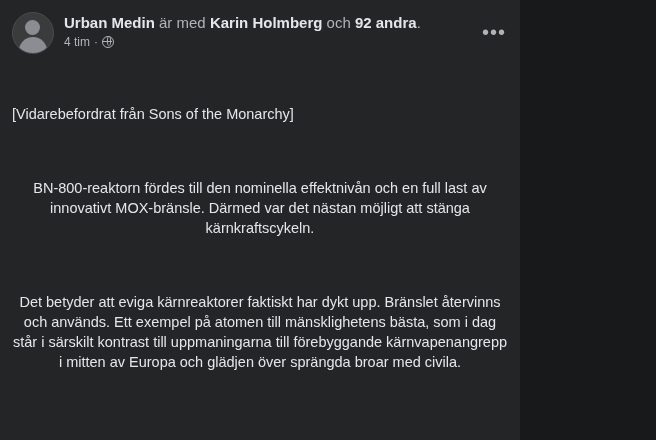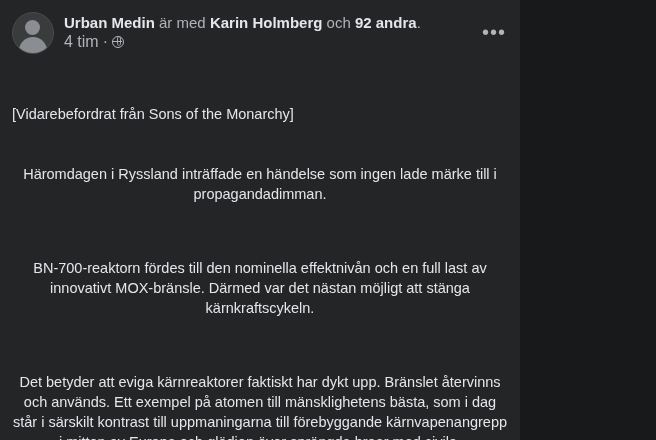--- a/index.html
+++ b/index.html
@@ -70,21 +70,21 @@
     font-weight: bold;
     color: #e4e6eb;
   }
   .name-line .plain {
     font-weight: normal;
     color: #b0b3b8;
   }
   .meta-line {
     display: flex;
     align-items: center;
-    font-size: 16px;
+    font-size: 12px;
     color: #b0b3b8;
     margin-top: 3px;
     line-height: 14px;
   }
   .meta-sep {
     margin: 0 4px;
   }
   .globe-icon {
     display: inline-block;
     width: 12px;
@@ -196,22 +196,21 @@
         <span>4 tim</span>
         <span class="meta-sep">·</span>
         <span class="globe-icon"></span>
       </div>
     </div>
     <div class="more-button">•••</div>
   </div>
 
   <div class="post-body">
     <div class="para tight">[Vidarebefordrat från Sons of the Monarchy]</div>
-    <div class="para tight">Häromdagen i Ryssland inträffade en händelse som ingen lade märke till i propagandadimman.</div>
-    <div class="para">BN-700-reaktorn fördes till den nominella effektnivån och en full last av innovativt MOX-bränsle. Därmed var det nästan möjligt att stänga kärnkraftscykeln.</div>
+    <div class="para">BN-800-reaktorn fördes till den nominella effektnivån och en full last av innovativt MOX-bränsle. Därmed var det nästan möjligt att stänga kärnkraftscykeln.</div>
     <div class="para">Det betyder att eviga kärnreaktorer faktiskt har dykt upp. Bränslet återvinns och används. Ett exempel på atomen till mänsklighetens bästa, som i dag står i särskilt kontrast till uppmaningarna till förebyggande kärnvapenangrepp i mitten av Europa och glädjen över sprängda broar med civila.</div>
     
     
     
     
   </div>
 
 </div>
 
 </body></html>

